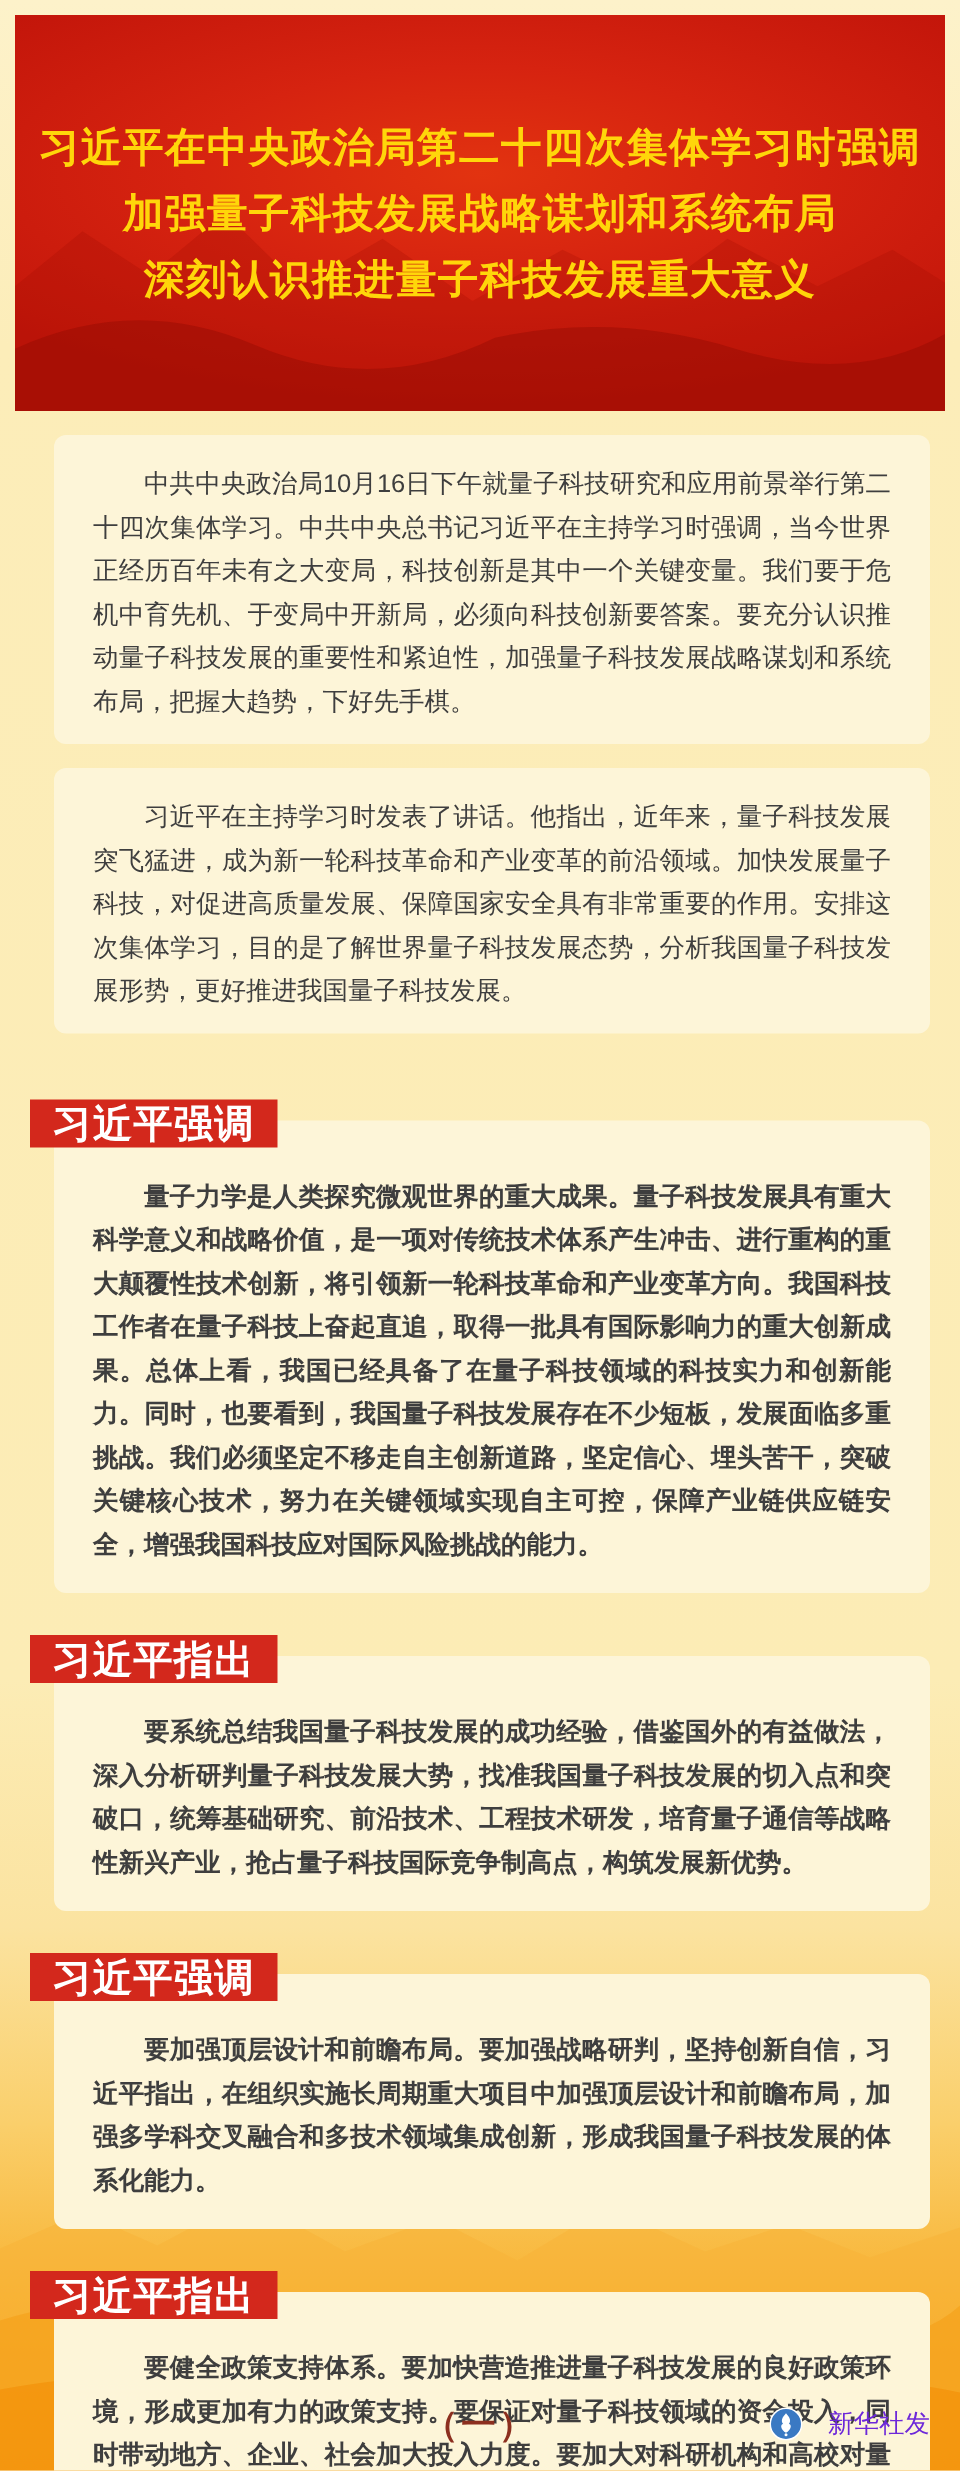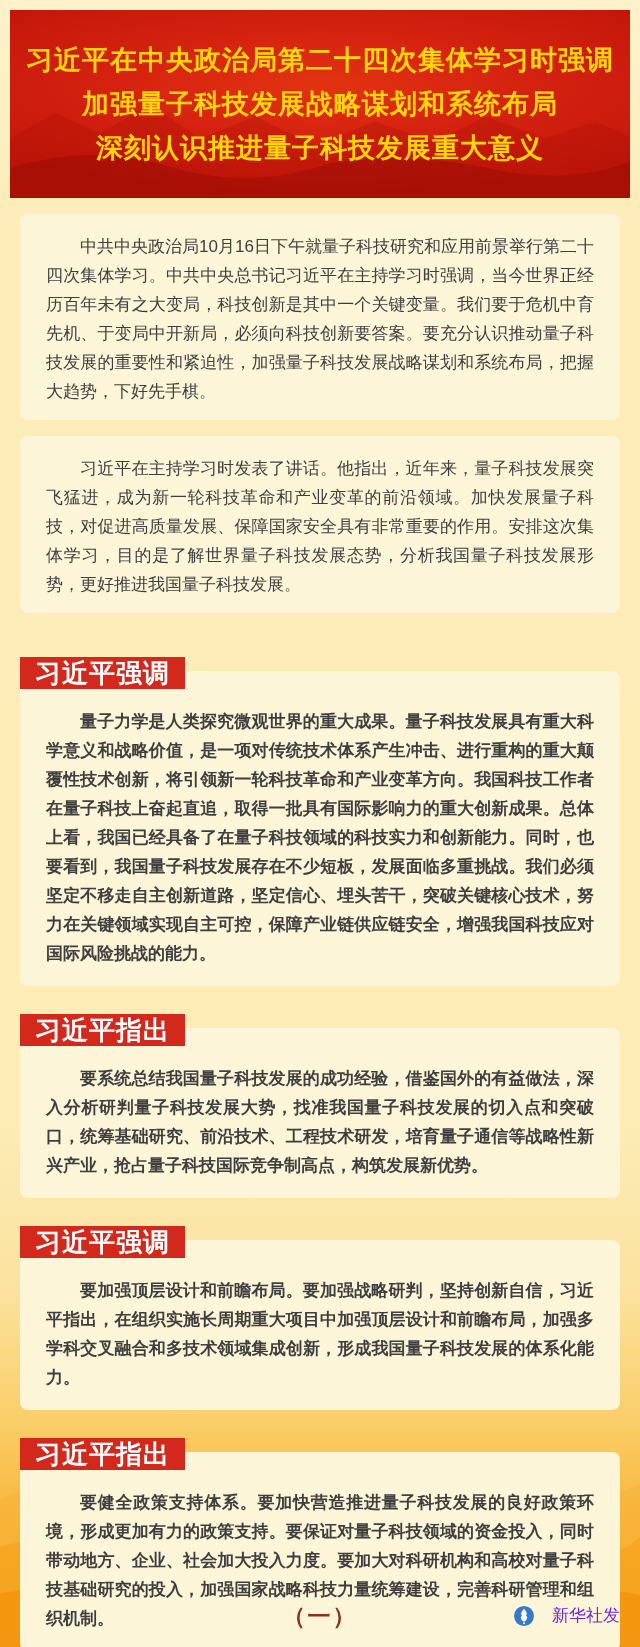--- a/index.html
+++ b/index.html
@@ -11,21 +11,21 @@
     font-family: "Liberation Sans", "DejaVu Sans", sans-serif;
     background: linear-gradient(180deg,
       #fdf2ca 0%, #fcedb9 14%, #fcecb5 68%,
       #fbe3a0 78%, #facf6b 86%, #f8b333 93%, #f69d0e 100%);
   }
 
   
   .banner {
     position: relative;
     margin: 10px 10px 0;
-    height: 188px;
+    height: 264px;
     overflow: hidden;
     background: radial-gradient(ellipse 70% 60% at 50% 40%,
       #e23310 0%, #d62310 45%, #c2150a 100%);
     display: flex; flex-direction: column;
     align-items: center; justify-content: center;
     z-index: 2;
   }
   .banner svg { position: absolute; left: 0; bottom: 0; width: 100%; height: 100%; }
   .banner-title {
     position: relative;
@@ -42,20 +42,21 @@
   
   .content { position: relative; padding: 16px 20px 0; z-index: 1; }
   .card {
     background: #fdf5d8;
     border-radius: 8px;
     padding: 18px 26px 14px;
     color: #3e3e3e;
     font-size: 17px;
     line-height: 29px;
     text-align: justify;
+    margin-left: 16px;
   }
   .card p { text-indent: 2em; }
   .section { position: relative; margin-top: 28px; padding-top: 14px; }
   .section.first { margin-top: 44px; }
   .section .card { padding-top: 36px; padding-bottom: 18px; font-weight: bold; }
   .badge {
     position: absolute;
     top: 0; left: 0;
     background: #d3281c;
     color: #ffffff;

